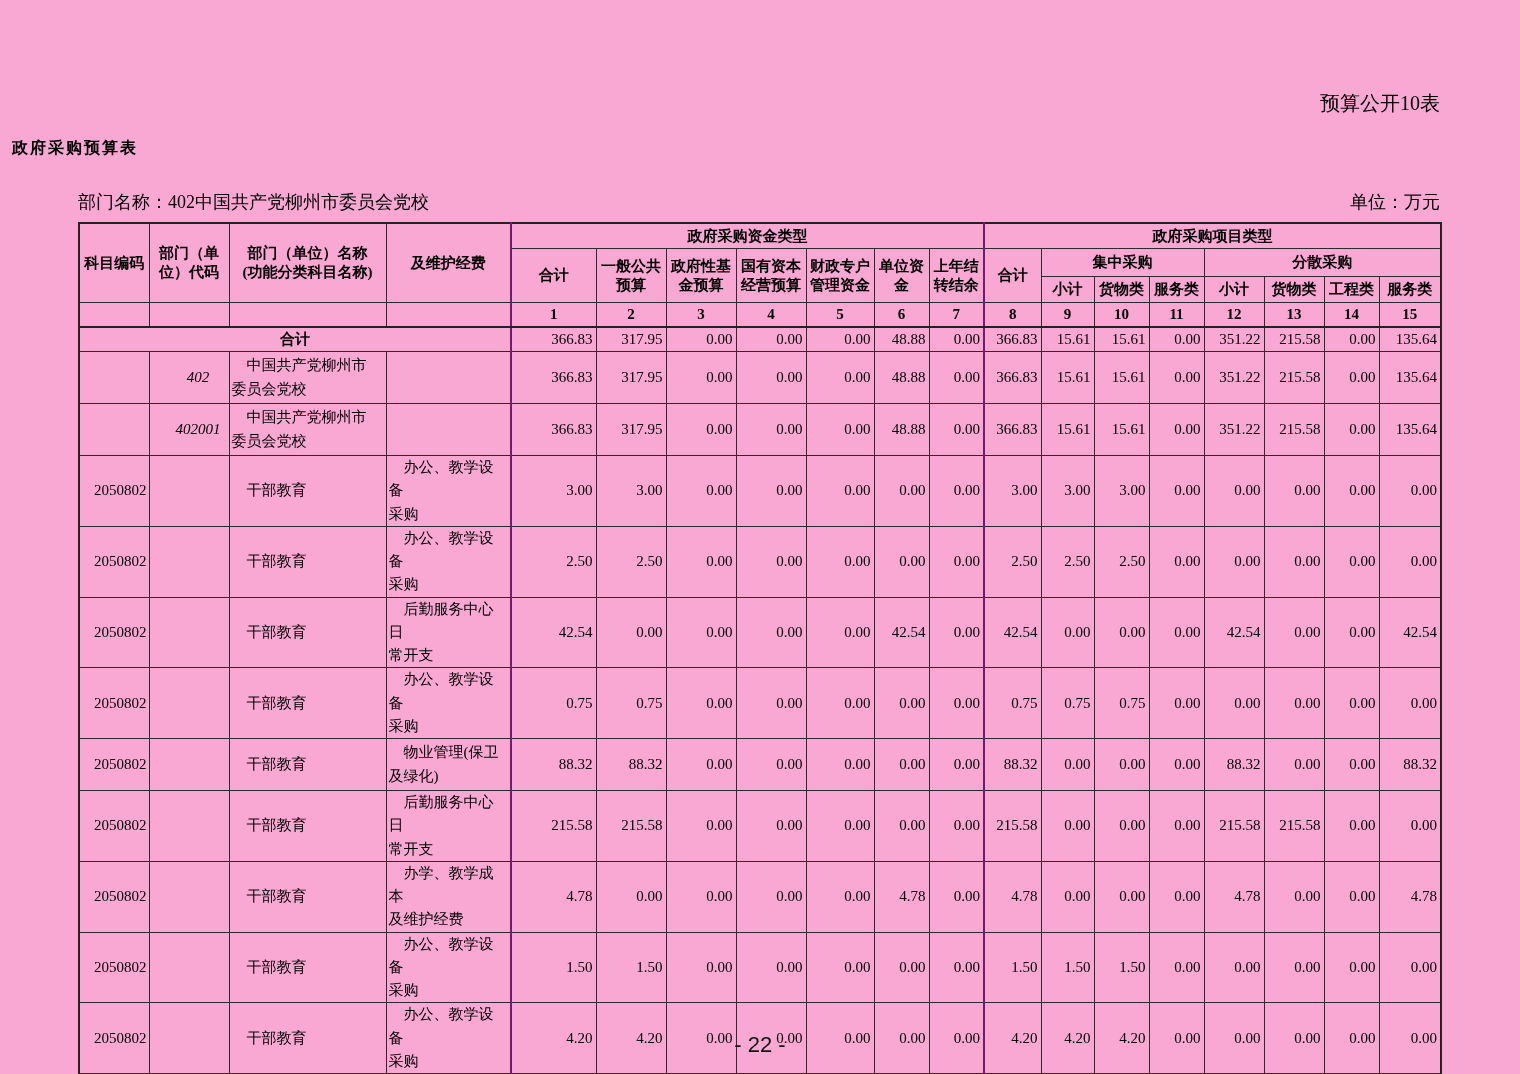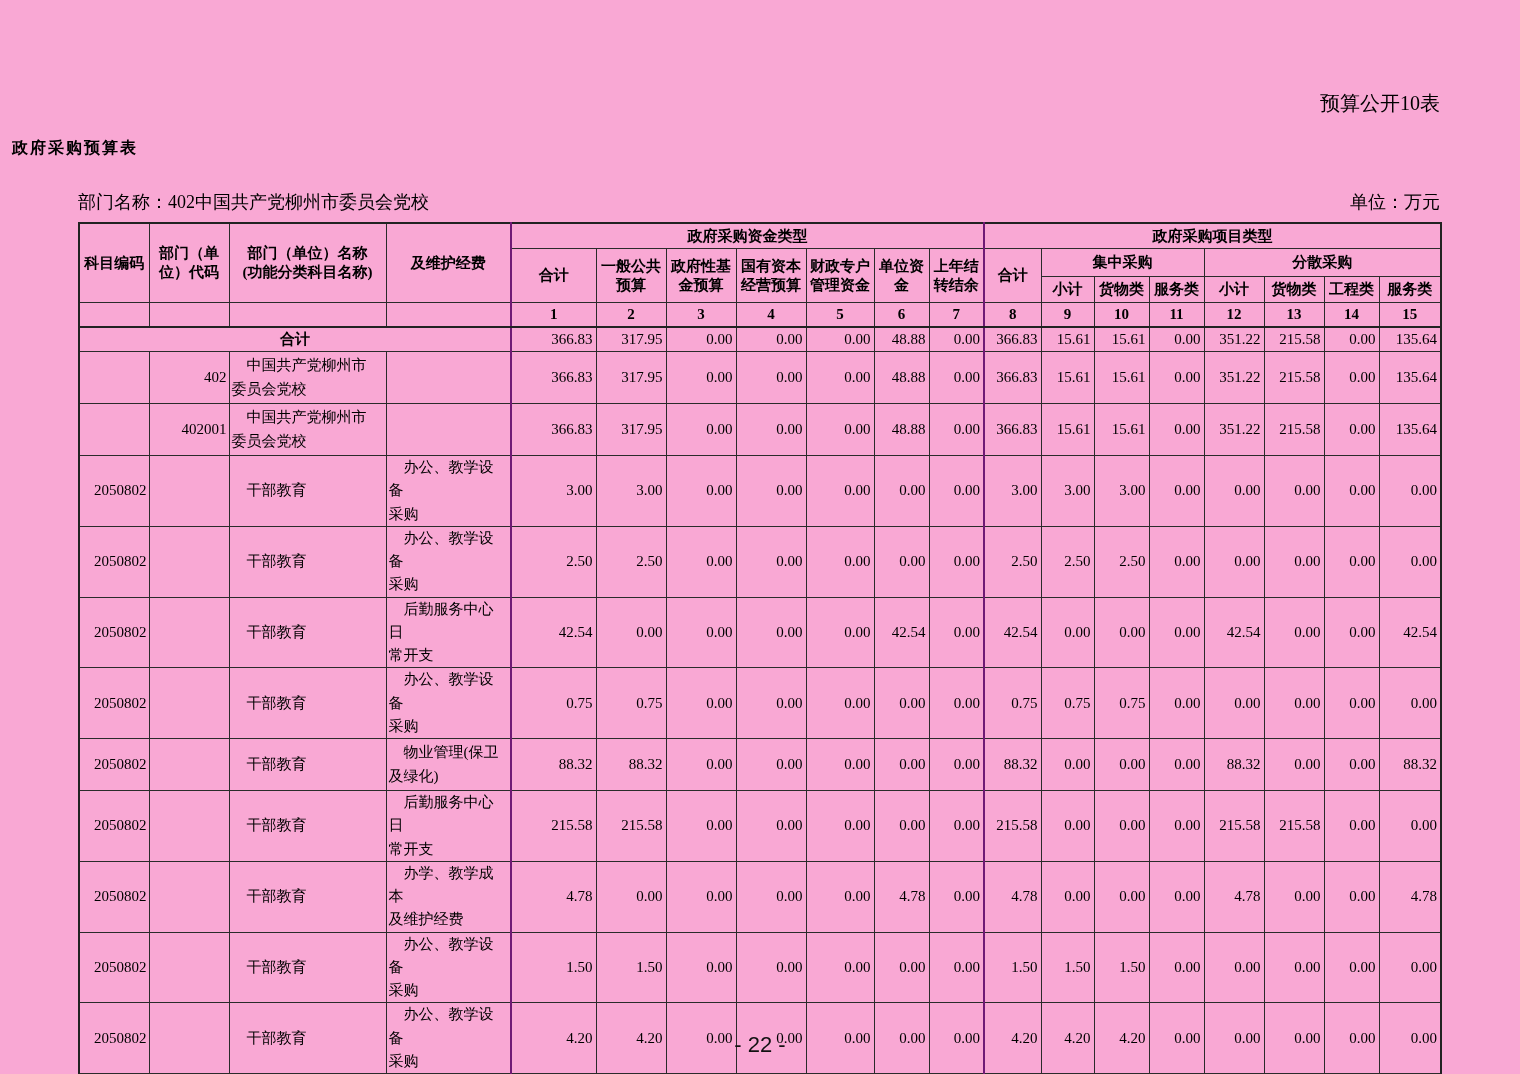--- a/index.html
+++ b/index.html
@@ -21,21 +21,21 @@
   th{font-weight:bold;text-align:center;white-space:pre-line;line-height:1.25;}
   .r-group th{height:24px;}
   .r-sub1 th{height:27px;}
   .r-sub2 th{height:25px;}
   .r-num th{height:23px;border-bottom:2px solid #222;}
   tbody td{height:51px;}
   tr.r-total td{height:23px;}
   .num{text-align:right;padding-right:3px;}
   .name-cell{text-align:left;white-space:pre-line;text-indent:1em;
     line-height:1.55;}
-  .dept-code{text-align:right;padding-left:20px;}
+  .dept-code{text-align:center;padding-left:20px;font-style:italic;}
   .code-cell{text-align:right;}
   .total-label{text-align:center;font-weight:bold;}
   .bL2{border-left:2px solid #701a75;}
   .page-number{position:absolute;top:1032px;left:0;width:100%;text-align:center;
     font-family:"Liberation Sans","DejaVu Sans",sans-serif;font-size:22px;color:#111;}
 </style>
 </head>
 <body>
 
 <div class="sheet">

